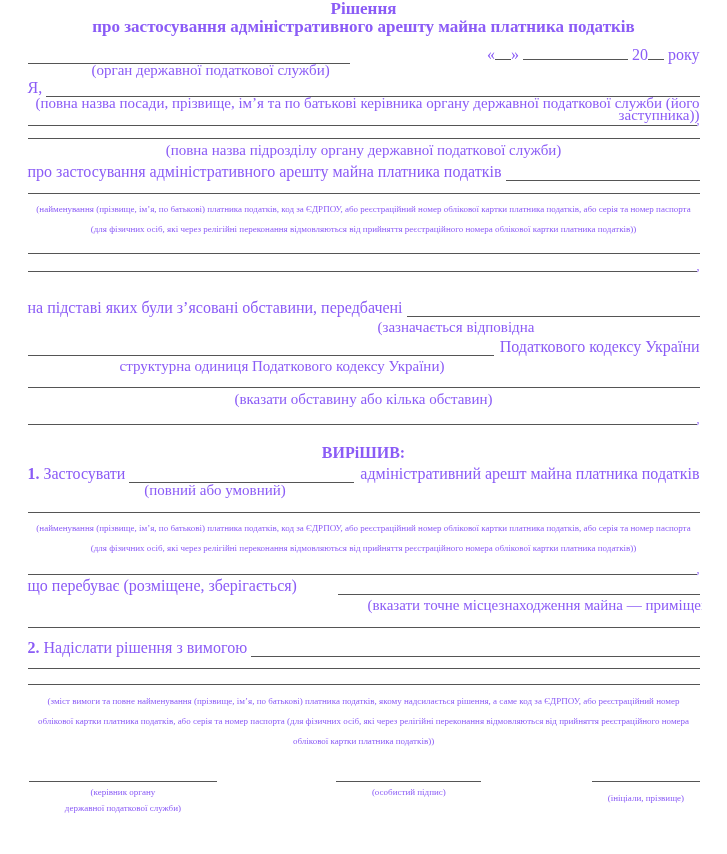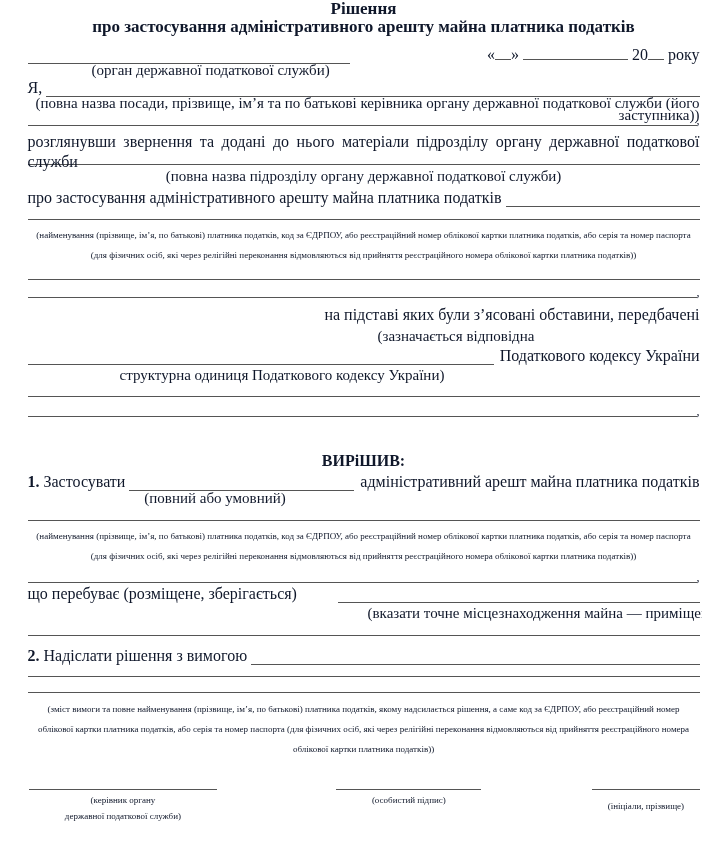--- a/index.html
+++ b/index.html
@@ -1,20 +1,20 @@
 <!DOCTYPE html>
 <html lang="uk"><head>
 <meta charset="utf-8">
 <style>
   * { margin:0; padding:0; box-sizing:border-box; }
   html,body { background:#ffffff; }
   .page {
     width:676px; height:854px; margin:0 auto; padding:0 2px;
     font-family:"Liberation Serif","DejaVu Serif",serif;
-    font-size:16px; color:#0f172a; background:#fff; overflow:hidden;
+    font-size:16px; color:#8b5cf6; background:#fff; overflow:hidden;
   }
   .b { font-weight:bold; }
   .center { text-align:center; }
   .ttl { font-size:17px; line-height:18px; }
   .row { display:flex; align-items:flex-end; }
   .row .nw { white-space:nowrap; }
   .bl { border-bottom:1px solid #555; flex:1 1 auto; height:19px; margin-left:4px; }
   .bl.first { margin-left:0; }
   .ft { border-top:1px solid #555; height:1px; }
   .comma-row .bl { height:13px; margin-left:0; }
@@ -52,59 +52,59 @@
     <span class="nw">Я,</span>
     <div class="bl"></div>
   </div>
   <div class="cap center" style="white-space:normal;text-align:right;">(повна назва посади, прізвище, ім’я та по батькові керівника органу державної податкової служби (його заступника))</div>
 
   <div class="row comma-row" style="margin-top:3px; height:14px;">
     <div class="bl"></div>
     <span class="comma">,</span>
   </div>
 
-  <div class="just" style="margin-top:6px;">розглянувши звернення та додані до нього матеріали підрозділу органу державної податкової служби</div>
 
   <div class="ft" style="margin-top:12px;"></div>
   <div class="cap center" style="margin-top:5px;text-align:center;">(повна назва підрозділу органу державної податкової служби)</div>
 
   <div class="row" style="margin-top:5px; height:20px;">
     <span class="nw">про застосування адміністративного арешту майна платника податків</span>
     <div class="bl"></div>
   </div>
 
   <div class="ft" style="margin-top:12px;"></div>
   <div class="capblock" style="margin-top:5px;">(найменування (прізвище, ім’я, по батькові) платника податків, код за ЄДРПОУ, або реєстраційний номер облікової картки платника податків, або серія та номер паспорта (для фізичних осіб, які через релігійні переконання відмовляються від прийняття реєстраційного номера облікової картки платника податків))</div>
 
   <div class="ft" style="margin-top:14px;"></div>
   <div class="row comma-row" style="margin-top:4px; height:14px;">
     <div class="bl"></div>
     <span class="comma">,</span>
   </div>
 
-  <div class="row" style="margin-top:8px; height:20px;flex-direction:column;">
+  <div class="row" style="margin-top:25px; height:20px;">
     <span class="nw">на підставі яких були з’ясовані обставини, передбачені</span>
     <div class="bl"></div>
   </div>
   <div class="cap" style="margin-top:4px; margin-left:350px;">(зазначається відповідна</div>
 
   <div class="row" style="margin-top:3px; height:20px;">
     <div class="bl first"></div>
     <span class="nw" style="margin-left:6px;">Податкового кодексу України</span>
   </div>
   <div class="cap" style="margin-top:4px; margin-left:92px;">структурна одиниця Податкового кодексу України)</div>
 
   <div class="ft" style="margin-top:15px;"></div>
+  <div class="cap center" style="margin-top:5px;">(вказати обставину або кілька обставин)</div>
 
   <div class="row comma-row" style="margin-top:6px; height:14px;">
     <div class="bl"></div>
     <span class="comma">,</span>
   </div>
 
-  <div class="center b" style="margin-top:34px; height:20px; line-height:20px;">ВИРіШИВ:</div>
+  <div class="center b" style="margin-top:18px; height:20px; line-height:20px;">ВИРіШИВ:</div>
 
   <div class="row" style="height:20px;">
     <span class="b nw">1.</span>&nbsp;<span class="nw">Застосувати</span>
     <div class="bl"></div>
     <span class="nw" style="margin-left:6px;">адміністративний арешт майна платника податків</span>
   </div>
   <div class="cap" style="margin-top:1px; margin-left:100px; width:175px; text-align:center;">(повний або умовний)</div>
 
   <div class="ft" style="margin-top:16px;"></div>
   <div class="capblock" style="margin-top:5px;">(найменування (прізвище, ім’я, по батькові) платника податків, код за ЄДРПОУ, або реєстраційний номер облікової картки платника податків, або серія та номер паспорта (для фізичних осіб, які через релігійні переконання відмовляються від прийняття реєстраційного номера облікової картки платника податків))</div>

